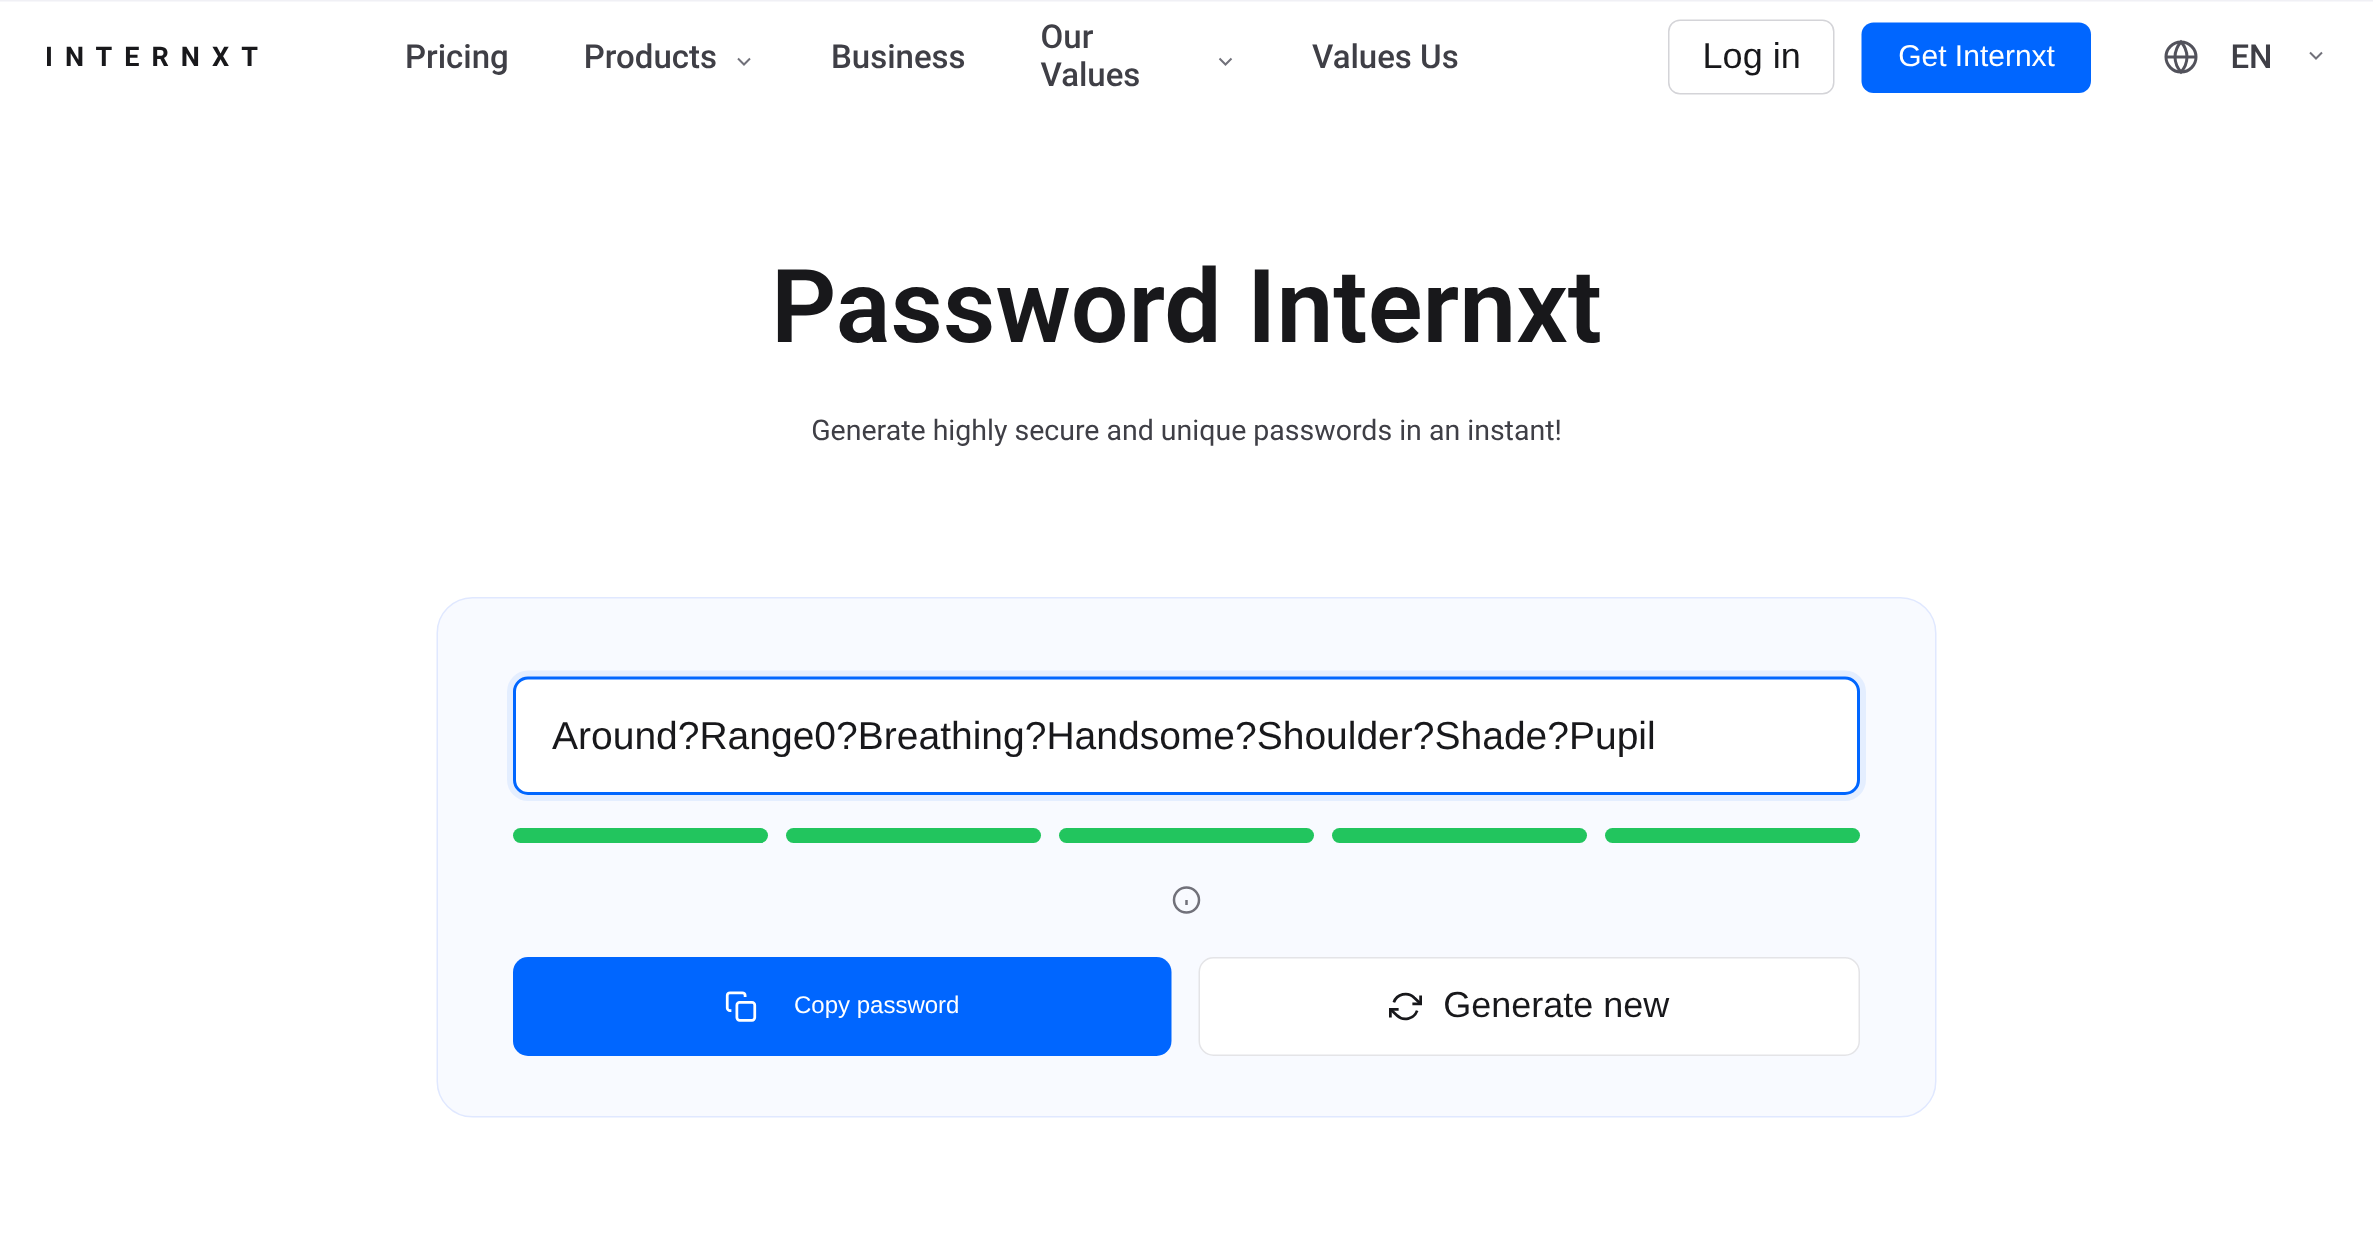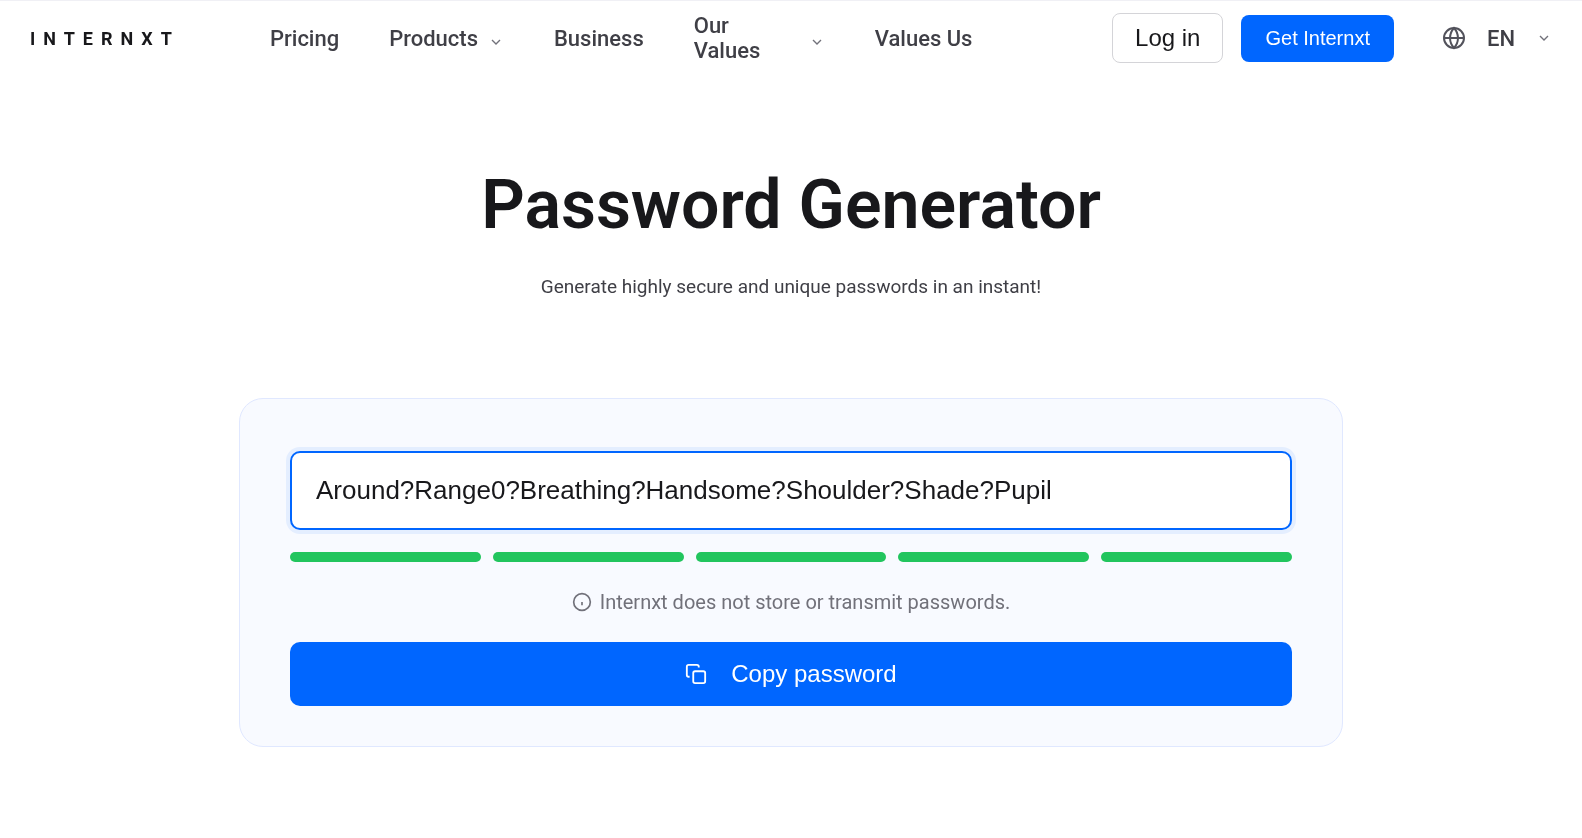--- a/index.html
+++ b/index.html
@@ -108,21 +108,21 @@
     }
     .subtitle {
       font-size: 19px;
       color: #3f3f46;
       text-align: center;
       margin-top: 30px;
       font-weight: 400;
     }
     .card {
       margin-top: 100px;
-      width: 1104px;
+      width: 1000px;
       background: #f8faff;
       border: 1px solid #e0e8ff;
       border-radius: 24px;
       padding: 52px 50px 40px;
     }
     .password-field {
       width: 100%;
       padding: 22px 24px;
       border: 2px solid #0066ff;
       border-radius: 10px;
@@ -166,21 +166,21 @@
       flex: 1;
       display: flex;
       align-items: center;
       justify-content: center;
       gap: 24px;
       padding: 18px;
       border: none;
       border-radius: 10px;
       background: #0066ff;
       color: #fff;
-      font-size: 24px;
+      font-size: 16px;
       font-weight: 500;
       cursor: pointer;
     }
     .btn-generate {
       flex: 1;
       display: flex;
       align-items: center;
       justify-content: center;
       gap: 14px;
       padding: 18px;
@@ -244,21 +244,21 @@
       <span class="chevron">
         <svg viewBox="0 0 24 24">
             <polyline points="6 9 12 15 18 9"></polyline>
           </svg>
       </span>
     </div>
   </div>
 </div>
 
 <main class="main">
-  <h1 class="title">Password Generator</h1>
+  <h1 class="title">Password Internxt</h1>
   <p class="subtitle">Generate highly secure and unique passwords in an instant!</p>
 
   <div class="card">
     <input type="text" class="password-field" value="Around?Range0?Breathing?Handsome?Shoulder?Shade?Pupil" style="">
     
     <div class="strength-bar">
       <div class="strength-seg"></div>
       <div class="strength-seg"></div>
       <div class="strength-seg"></div>
       <div class="strength-seg"></div>
@@ -266,28 +266,37 @@
     </div>
 
     <div class="disclaimer">
       <span class="info-icon">
         <svg viewBox="0 0 24 24" fill="none" stroke="#71717a" stroke-width="2">
           <circle cx="12" cy="12" r="10"></circle>
           <line x1="12" y1="16" x2="12" y2="12"></line>
           <line x1="12" y1="8" x2="12.01" y2="8"></line>
         </svg>
       </span>
-      <span>Internxt does not store or transmit passwords.</span>
     </div>
 
     <div class="actions">
       <button class="btn-copy">
         <span class="icon-inline">
           <svg viewBox="0 0 24 24" fill="none" stroke="#fff" stroke-width="2">
             <rect x="9" y="9" width="13" height="13" rx="2"></rect>
             <path d="M5 15H4a2 2 0 0 1-2-2V4a2 2 0 0 1 2-2h9a2 2 0 0 1 2 2v1"></path>
           </svg>
         </span>
         <span>Copy password</span>
       </button>
+      <button class="btn-generate">
+        <span class="icon-inline">
+          <svg viewBox="0 0 24 24" fill="none" stroke="#18181b" stroke-width="2">
+            <polyline points="23 4 23 10 17 10"></polyline>
+            <polyline points="1 20 1 14 7 14"></polyline>
+            <path d="M3.51 9a9 9 0 0 1 14.85-3.36L23 10M1 14l4.64 4.36A9 9 0 0 0 20.49 15"></path>
+          </svg>
+        </span>
+        <span>Generate new</span>
+      </button>
     </div>
   </div>
 </main>
 
 </body></html>

